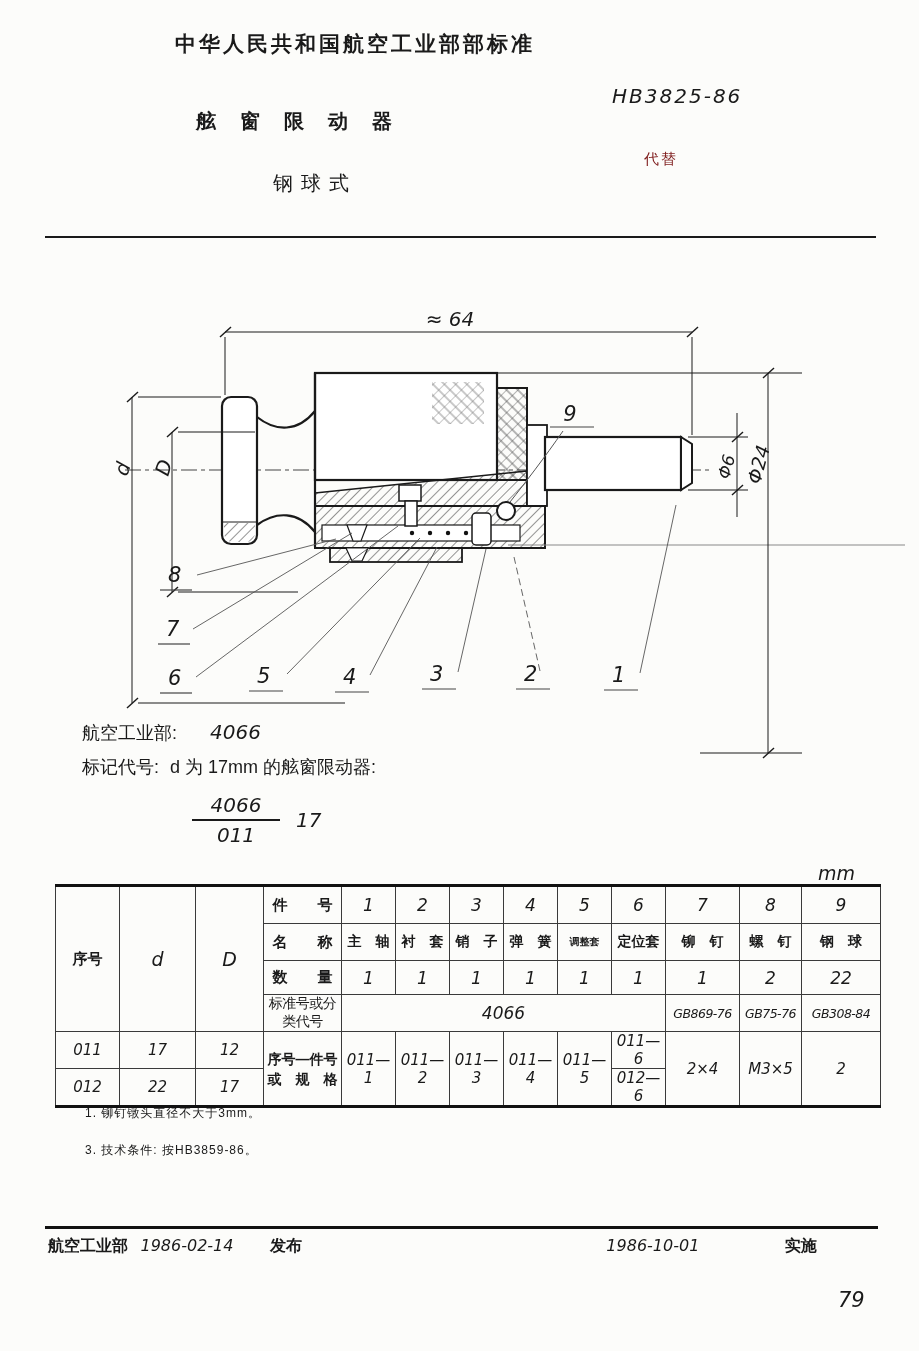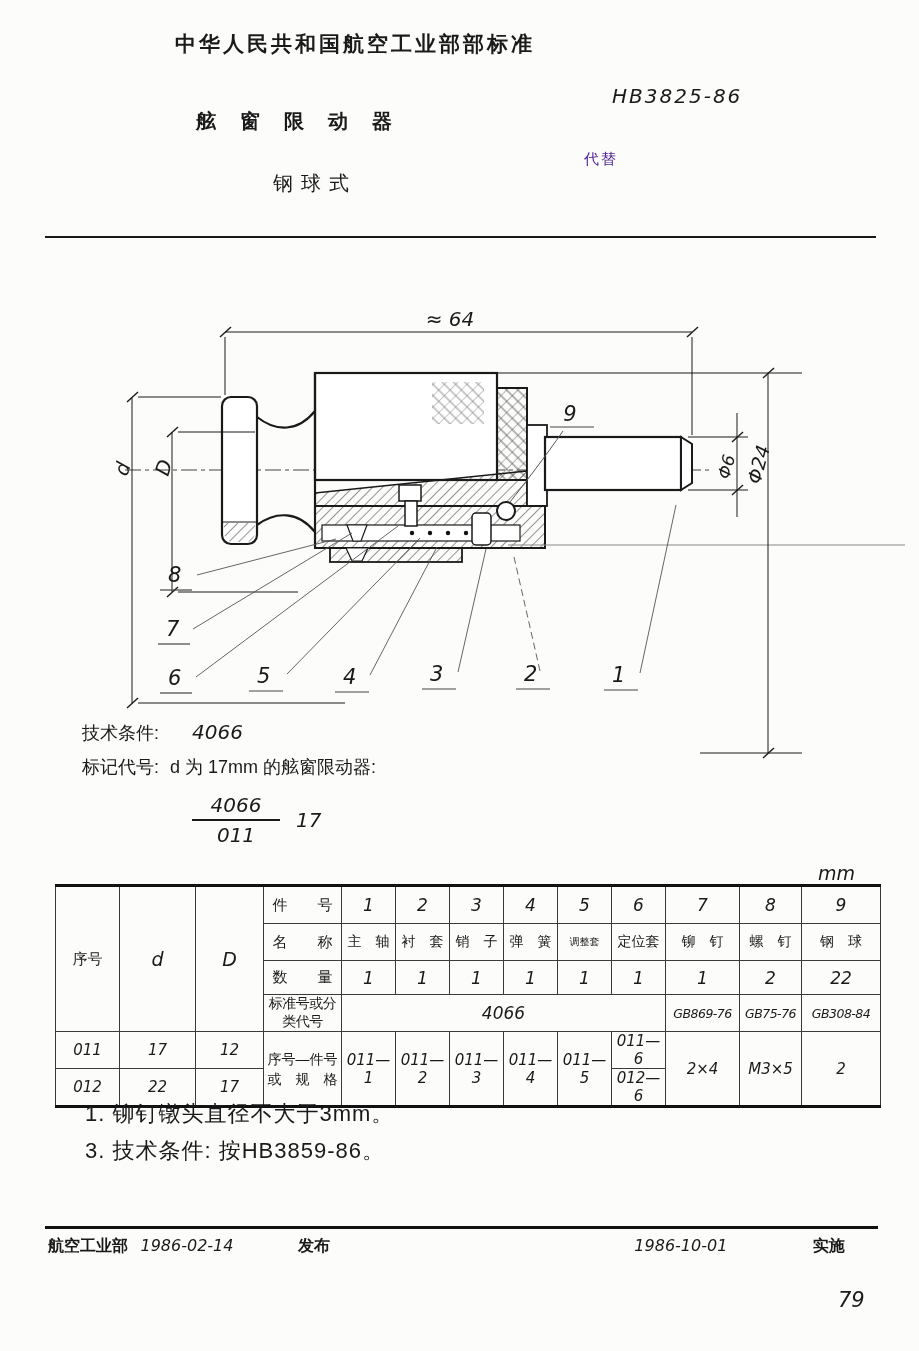--- a/index.html
+++ b/index.html
@@ -3,39 +3,39 @@
 <meta charset="utf-8">
 <style>
   html,body{margin:0;padding:0;background:#e8e8e6;}
   .page{position:relative;width:919px;height:1351px;margin:0 auto;background:#fcfcfa;color:#1a1a1a;
         font-family:"Liberation Sans",sans-serif;overflow:hidden;}
   .abs{position:absolute;}
   .hw{font-family:"DejaVu Sans",sans-serif;font-style:italic;}
   .org-line{left:143px;top:30px;font-size:21px;font-weight:bold;letter-spacing:3px;margin-left:32px;}
   .std-no{left:612px;top:84px;font-size:20px;letter-spacing:2px;}
   .doc-title{left:196px;top:108px;font-size:20px;letter-spacing:24px;font-weight:bold;white-space:nowrap;}
-  .replaces{left:584px;top:150px;font-size:15px;color:#4c1d95;letter-spacing:2px;}
+  .replaces{left:644px;top:150px;font-size:15px;color:#7f1d1d;letter-spacing:2px;}
   .subtitle{left:273px;top:170px;font-size:20px;letter-spacing:8px;}
   .rule-top{left:45px;top:236px;width:831px;height:0;border-top:2.5px solid #1a1a1a;}
   .codes{font-size:18px;}
   .codes .val{font-size:20px;}
   .fraction{left:192px;top:793px;width:88px;text-align:center;}
   .fraction .num{display:block;font-size:20px;padding-bottom:2px;border-bottom:2px solid #1a1a1a;}
   .fraction .den{display:block;font-size:20px;padding-top:2px;}
   .frac-suffix{left:296px;top:808px;font-size:20px;}
   .mm-unit{left:818px;top:862px;font-size:19px;}
   table.parts{position:absolute;left:55px;top:884px;width:825px;border-collapse:collapse;table-layout:fixed;
               border-top:3px solid #111;border-bottom:3px solid #111;}
   table.parts td{border:1px solid #3a3a3a;text-align:center;vertical-align:middle;padding:0;overflow:hidden;}
-  .cn{font-size:15px;}
+  .cn{font-size:15px;font-weight:bold;}
   .cn-sm{font-size:14px;letter-spacing:-0.5px;margin-left:8px;}
   .num{font-family:"DejaVu Sans",sans-serif;font-style:italic;font-size:17px;}
   .num-sm{font-family:"DejaVu Sans",sans-serif;font-style:italic;font-size:12.5px;letter-spacing:-0.5px;}
   .num-mid{font-family:"DejaVu Sans",sans-serif;font-style:italic;font-size:15px;}
-  .notes{left:85px;top:1095px;font-size:22px;line-height:37px;letter-spacing:1px;}
+  .notes{left:85px;top:1095px;font-size:12px;line-height:37px;letter-spacing:1px;}
   .rule-bottom{left:45px;top:1226px;width:833px;height:0;border-top:3px solid #111;}
   .footer{left:48px;top:1236px;width:830px;font-size:16px;}
   .footer .b{font-weight:bold;}
   .pageno{left:838px;top:1288px;font-size:21px;}
   svg text{fill:#1a1a1a;}
 </style>
 </head>
 <body>
 
 <div class="page">
@@ -169,21 +169,21 @@
       <line x1="196" y1="392" x2="398" y2="241"></line>
       <line x1="287" y1="389" x2="420" y2="253"></line>
       <line x1="370" y1="390" x2="437" y2="262"></line>
       <line x1="458" y1="387" x2="486" y2="264"></line>
       <line x1="540" y1="386" x2="514" y2="272" stroke-dasharray="7 4"></line>
       <line x1="640" y1="388" x2="676" y2="220"></line>
     </g>
   </svg>
 
   <div class="abs codes" style="left:82px;top:720px;">
-    <span>技术条件:</span>
+    <span>航空工业部:</span>
     <span class="hw val" style="margin-left:28px;">4066</span>
   </div>
   <div class="abs codes" style="left:82px;top:755px;">
     <span>标记代号:</span>
     <span style="margin-left:6px;">d 为 17mm 的舷窗限动器:</span>
   </div>
   <div class="abs fraction hw">
     <span class="num">4066</span>
     <span class="den">011</span>
   </div>
@@ -283,19 +283,19 @@
 
   <div class="abs notes">
     <div>1. 铆钉镦头直径不大于3mm。</div>
     <div>3. 技术条件:  按HB3859-86。</div>
   </div>
 
   <div class="abs rule-bottom"></div>
   <div class="abs footer">
     <span class="b">航空工业部</span>
     <span class="hw" style="margin-left:8px">1986-02-14</span>
-    <span class="b" style="margin-left:60px">发布</span>
+    <span class="b" style="margin-left:32px">发布</span>
     <span class="hw" style="margin-left:300px">1986-10-01</span>
     <span class="b" style="margin-left:81px">实施</span>
   </div>
   <div class="abs pageno hw">79</div>
 
 </div>
 
 </body></html>

